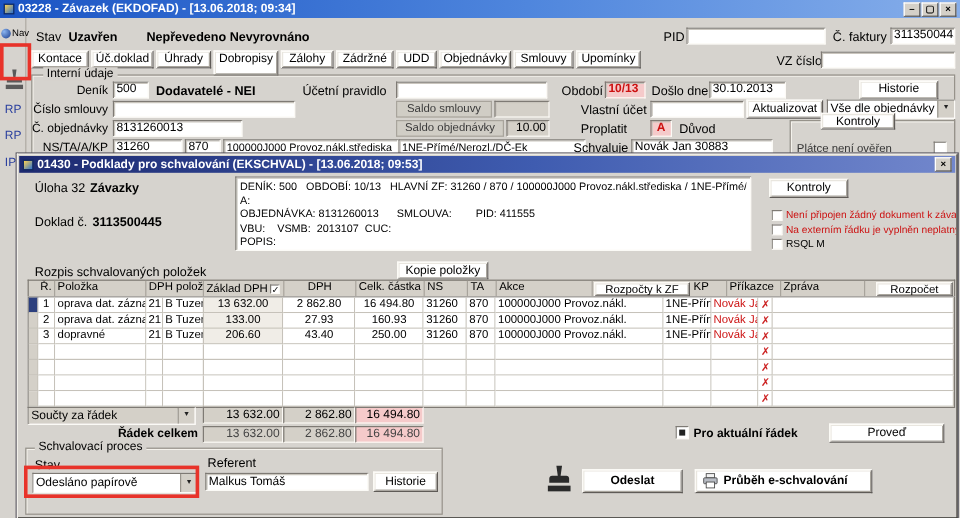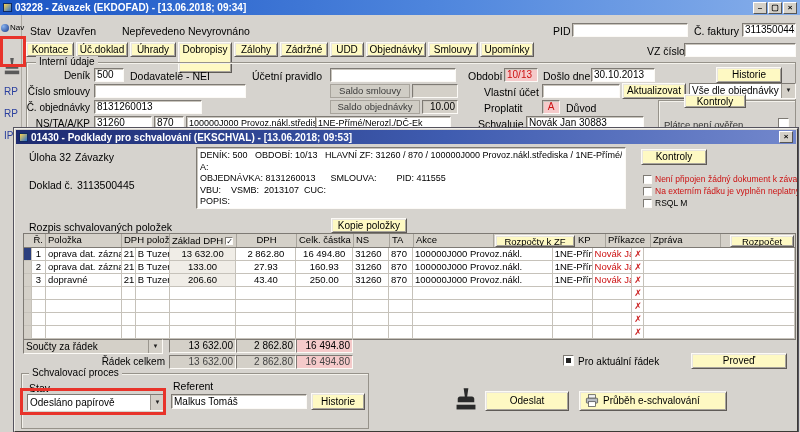--- a/index.html
+++ b/index.html
@@ -6,27 +6,27 @@
 html,body{width:800px;height:432px}
 body{font-family:"Liberation Sans",sans-serif;color:#000;background:#777}
 #screen{position:relative;width:800px;height:432px;background:#d6d3ce;overflow:hidden;font-size:10.5px}
 .abs{position:absolute}
 .tb{height:15px;display:flex;align-items:center;gap:3px;padding:0 3px;color:#fff;font-weight:bold;font-size:10px;white-space:nowrap;overflow:hidden}
 .tb-back{background:linear-gradient(90deg,#1a54c4,#4f86dd 55%,#86aeea)}
 .tb-modal{background:linear-gradient(90deg,#1d2a70,#3f5cb0 55%,#7287cc)}
 .appicon{width:9px;height:9px;background:linear-gradient(135deg,#ffd34d,#2a6fd0);border:1px solid #102a60;flex:0 0 auto}
 .wbtns{margin-left:auto;display:flex;gap:1px}
 .wbtn{width:14px;height:12px;background:#d4d0c8;border:1px solid;border-color:#fff #555 #555 #fff;font-size:8px;line-height:9px;text-align:center;color:#000;font-weight:bold;cursor:pointer}
-.raised{background:#fef9c3;border:1px solid;border-color:#fcfaf6 #5f5b57 #5f5b57 #fcfaf6;box-shadow:inset 1px 1px 0 #e9e6df,inset -1px -1px 0 #a9a59d}
+.raised{background:#ffffff;border:1px solid;border-color:#fcfaf6 #5f5b57 #5f5b57 #fcfaf6;box-shadow:inset 1px 1px 0 #e9e6df,inset -1px -1px 0 #a9a59d}
 .sunken{background:#fff;border:1px solid;border-color:#7e7a74 #fcfaf6 #fcfaf6 #7e7a74;box-shadow:inset 1px 1px 0 #c9c5bd}
 .btn{font-size:10px;text-align:center;cursor:pointer;line-height:13px;white-space:nowrap;overflow:hidden}
 .field{font-size:10px;line-height:12px;padding:0 2px;white-space:nowrap;overflow:hidden}
 .lab{white-space:nowrap;font-size:10.5px}
 .rlab{position:absolute;left:24px;width:66px;text-align:right;font-size:10px;white-space:nowrap}
-.b{font-weight:normal}
+.b{font-weight:bold}
 .red{color:#cc1111}
 .pinkbg{background:#f5caca}
 .graybg{background:#d4d0c8}
 .combo{display:flex;cursor:pointer}
 .combo .cv{flex:1;font-size:10px;line-height:13px;padding:0 2px;overflow:hidden;white-space:nowrap;background:#fff}
 .combo .ca{width:14px;flex:0 0 auto;background:#d4d0c8;border-left:1px solid #9a968e;font-size:6px;line-height:13px;text-align:center;color:#222}
 .grp{border:1px solid #96928a;box-shadow:inset 1px 1px 0 #f4f2ec}
 .gcap{position:absolute;background:#d6d3ce;padding:0 3px;font-size:10px;white-space:nowrap}
 .cb{background:#fff;border:1px solid;border-color:#7e7a74 #fcfaf6 #fcfaf6 #7e7a74;font-size:8px;line-height:8px;text-align:center;color:#111;cursor:pointer}
 .ghead{display:flex;background:#d4d0c8;border:1px solid #7e7a74;border-bottom:0;height:14px;align-items:center}
@@ -86,21 +86,21 @@
   <span class="abs lab b" style="left:122px;top:25px">Nepřevedeno Nevyrovnáno</span>
   <span class="abs lab" style="left:553px;top:25px">PID</span>
   <div class="abs sunken field" style="left:572px;top:23px;width:116px;height:14px"></div>
   <span class="abs lab" style="left:694px;top:25px">Č. faktury</span>
   <div class="abs sunken field" style="left:742px;top:23px;width:54px;height:14px">3113500445</div>
 
   <div class="abs" style="left:26px;top:42px;display:flex;gap:2px">
     <div class="raised btn" style="width:48px;height:15px">Kontace</div>
     <div class="raised btn" style="width:52px;height:15px">Úč.doklad</div>
     <div class="raised btn" style="width:46px;height:15px">Úhrady</div>
-    <div class="raised btn" style="width:54px;height:31px">Dobropisy</div>
+    <div class="raised btn" style="width:54px;height:21px">Dobropisy</div>
     <div class="raised btn" style="width:44px;height:15px">Zálohy</div>
     <div class="raised btn" style="width:48px;height:15px">Zádržné</div>
     <div class="raised btn" style="width:34px;height:15px">UDD</div>
     <div class="raised btn" style="width:60px;height:15px">Objednávky</div>
     <div class="raised btn" style="width:50px;height:15px">Smlouvy</div>
     <div class="raised btn" style="width:54px;height:15px">Upomínky</div>
   </div>
   <span class="abs lab" style="left:647px;top:45px">VZ číslo</span>
   <div class="abs sunken field" style="left:684px;top:43px;width:112px;height:14px"></div>
 
@@ -135,21 +135,21 @@
   <div class="abs flat" style="left:330px;top:100px;width:90px;height:14px">Saldo objednávky</div>
   <div class="abs sunken field graybg num" style="left:422px;top:100px;width:36px;height:14px;text-align:right">10.00</div>
   <span class="abs lab" style="left:484px;top:102px">Proplatit</span>
   <div class="abs sunken field pinkbg red b" style="left:542px;top:100px;width:18px;height:14px;text-align:center">A</div>
   <span class="abs lab" style="left:566px;top:102px">Důvod</span>
 
   <span class="rlab" style="top:118px">NS/TA/A/KP</span>
   <div class="abs sunken field" style="left:94px;top:116px;width:58px;height:14px">31260</div>
   <div class="abs sunken field" style="left:154px;top:116px;width:30px;height:14px">870</div>
   <div class="abs sunken field" style="left:186px;top:116px;width:146px;height:14px;font-size:9px">100000J000 Provoz.nákl.střediska</div>
-  <div class="abs sunken field" style="left:315px;top:116px;width:136px;height:14px;font-size:9px">1NE-Přímé/Nerozl./DČ-Ek</div>
+  <div class="abs sunken field" style="left:332px;top:116px;width:156px;height:14px;font-size:9px">1NE-Přímé/Nerozl./DČ-Ek</div>
   <span class="abs lab" style="left:478px;top:118px">Schvaluje</span>
   <div class="abs sunken field" style="left:526px;top:116px;width:118px;height:14px">Novák Jan 30883</div>
 
   <div class="abs grp" style="left:658px;top:100px;width:138px;height:40px"></div>
   <div class="abs raised btn" style="left:684px;top:94px;width:62px;height:14px">Kontroly</div>
   <span class="abs" style="left:664px;top:119px;font-size:9.5px;color:#333;white-space:nowrap">Plátce není ověřen</span>
   <div class="abs cb" style="left:778px;top:118px;width:11px;height:11px"></div>
 
   <div class="abs" id="modal">
     <div class="tb tb-modal" style="margin:1px;height:14px">

